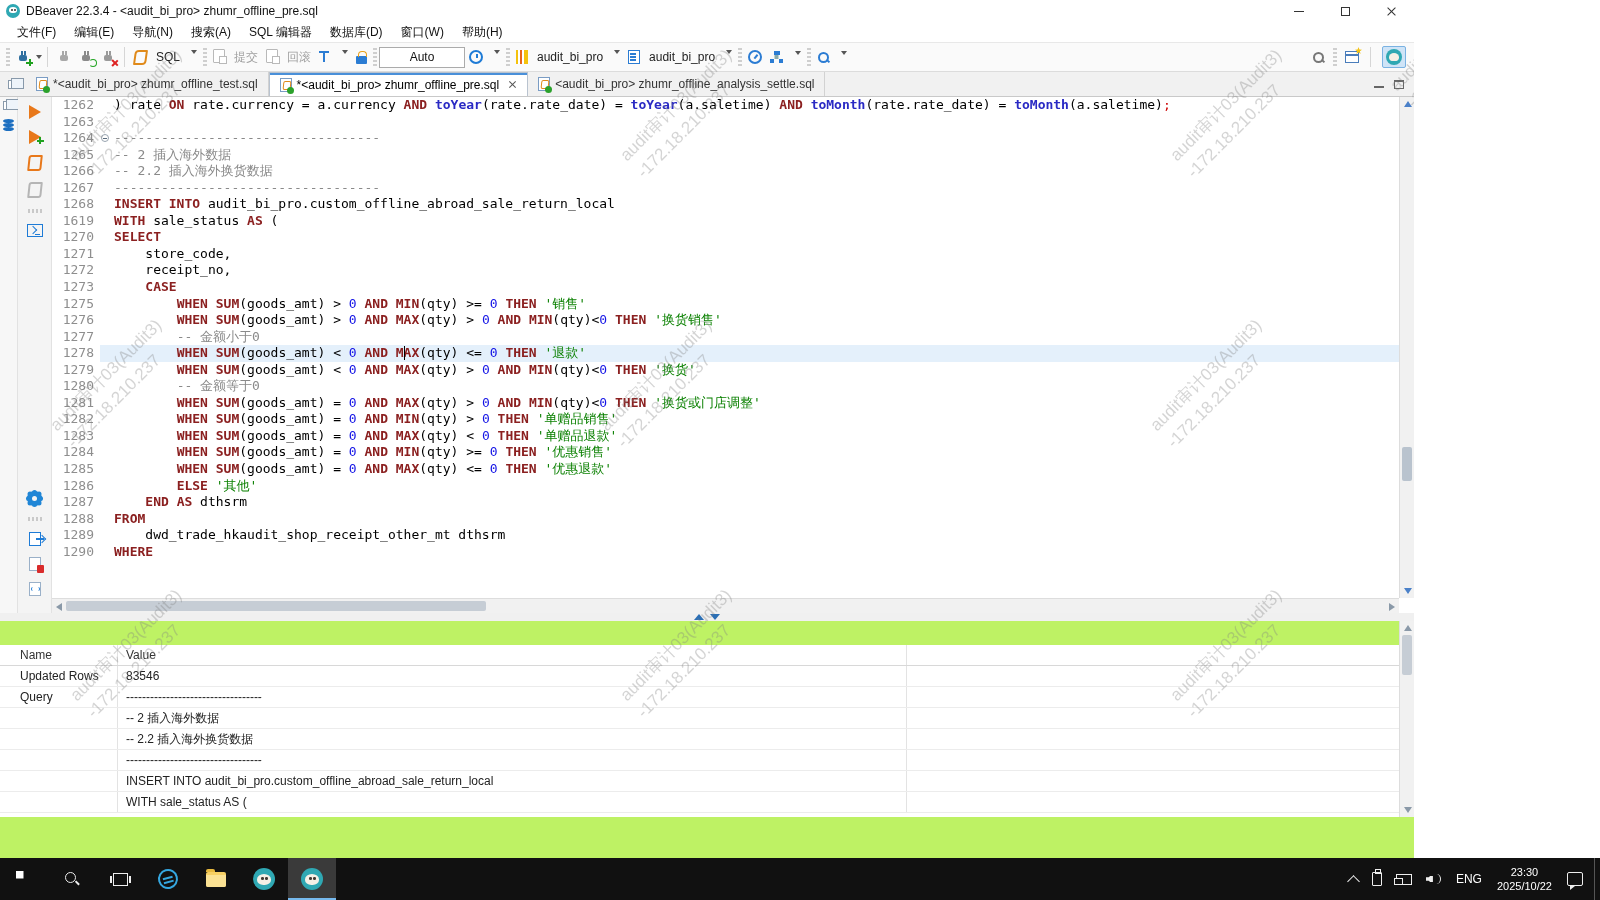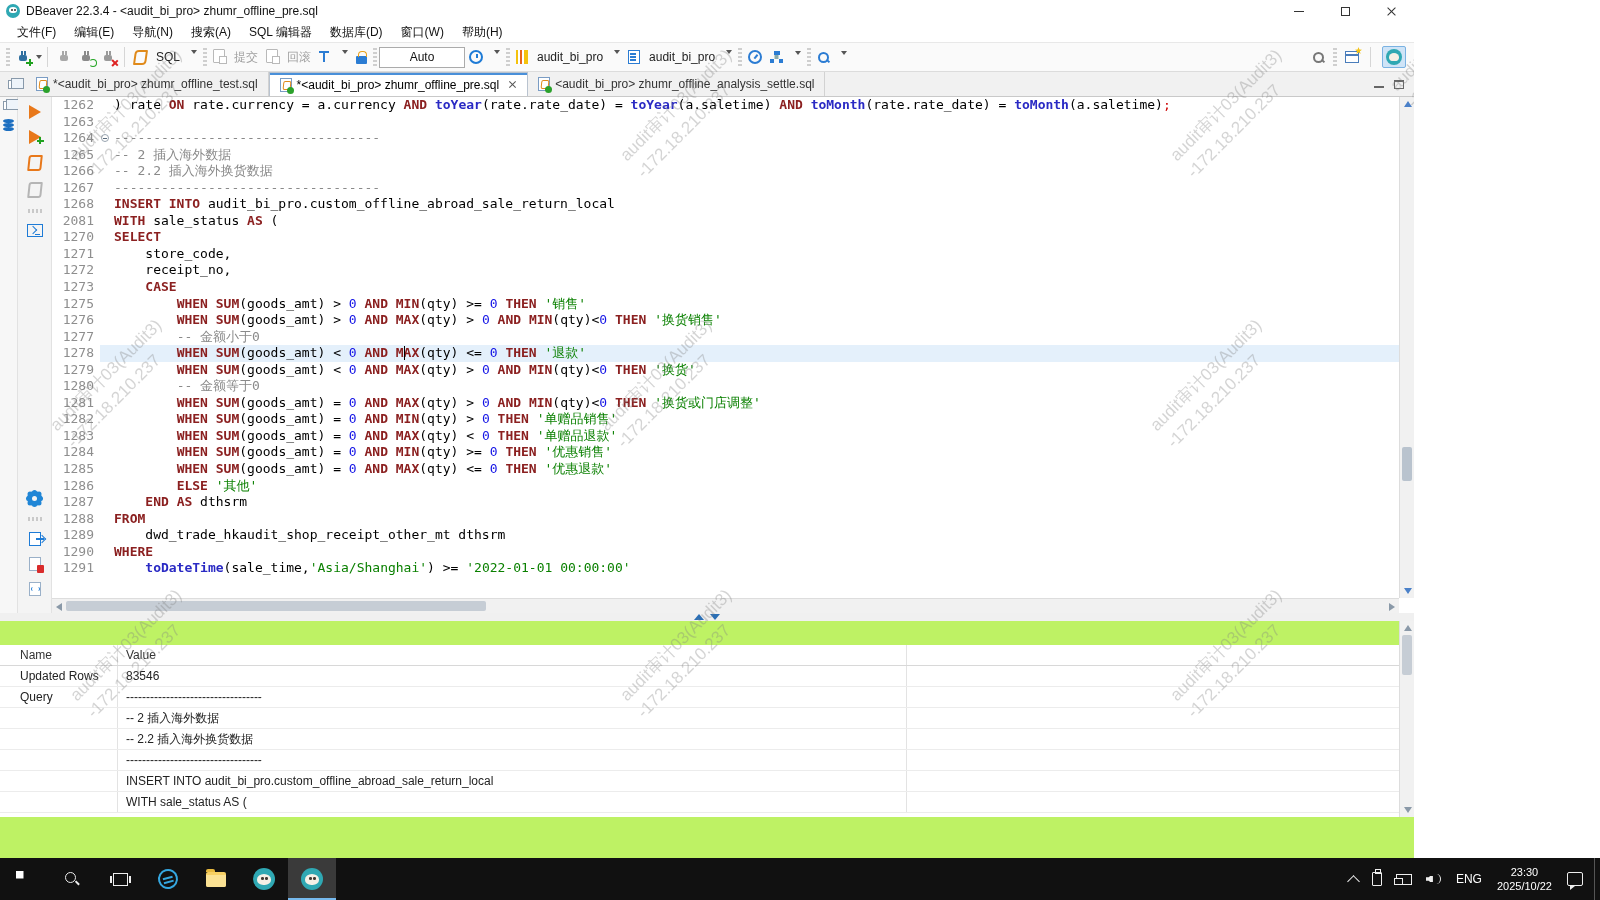--- a/index.html
+++ b/index.html
@@ -370,42 +370,41 @@
     </div>
     <div class="code-wrap">
       <div>
           <div class="cl"><span class="ln">1262</span><span class="fold"></span><span class="lt"><span class="tk-p">) rate </span><span class="tk-k">ON</span><span class="tk-p"> rate.currency = a.currency </span><span class="tk-k">AND</span><span class="tk-p"> </span><span class="tk-f">toYear</span><span class="tk-p">(rate.rate_date) = </span><span class="tk-f">toYear</span><span class="tk-p">(a.saletime) </span><span class="tk-k">AND</span><span class="tk-p"> </span><span class="tk-f">toMonth</span><span class="tk-p">(rate.rate_date) = </span><span class="tk-f">toMonth</span><span class="tk-p">(a.saletime)</span><span class="tk-d">;</span></span></div>
           <div class="cl"><span class="ln">1263</span><span class="fold"></span><span class="lt"></span></div>
           <div class="cl"><span class="ln">1264</span><span class="fold"><span class="foldmark"></span></span><span class="lt"><span class="tk-c">----------------------------------</span></span></div>
           <div class="cl"><span class="ln">1265</span><span class="fold"></span><span class="lt"><span class="tk-c">-- 2 插入海外数据</span></span></div>
           <div class="cl"><span class="ln">1266</span><span class="fold"></span><span class="lt"><span class="tk-c">-- 2.2 插入海外换货数据</span></span></div>
           <div class="cl"><span class="ln">1267</span><span class="fold"></span><span class="lt"><span class="tk-c">----------------------------------</span></span></div>
           <div class="cl"><span class="ln">1268</span><span class="fold"></span><span class="lt"><span class="tk-k">INSERT INTO</span><span class="tk-p"> audit_bi_pro.custom_offline_abroad_sale_return_local</span></span></div>
-          <div class="cl"><span class="ln">2081</span><span class="fold"></span><span class="lt"><span class="tk-k">WITH</span><span class="tk-p"> sale_status </span><span class="tk-k">AS</span><span class="tk-p"> (</span></span></div>
+          <div class="cl"><span class="ln">1619</span><span class="fold"></span><span class="lt"><span class="tk-k">WITH</span><span class="tk-p"> sale_status </span><span class="tk-k">AS</span><span class="tk-p"> (</span></span></div>
           <div class="cl"><span class="ln">1270</span><span class="fold"></span><span class="lt"><span class="tk-k">SELECT</span></span></div>
           <div class="cl"><span class="ln">1271</span><span class="fold"></span><span class="lt"><span class="tk-p">    store_code,</span></span></div>
           <div class="cl"><span class="ln">1272</span><span class="fold"></span><span class="lt"><span class="tk-p">    receipt_no,</span></span></div>
           <div class="cl"><span class="ln">1273</span><span class="fold"></span><span class="lt"><span class="tk-p">    </span><span class="tk-k">CASE</span></span></div>
           <div class="cl"><span class="ln">1275</span><span class="fold"></span><span class="lt"><span class="tk-p">        </span><span class="tk-k">WHEN</span><span class="tk-p"> </span><span class="tk-k">SUM</span><span class="tk-p">(goods_amt) &gt; </span><span class="tk-n">0</span><span class="tk-p"> </span><span class="tk-k">AND</span><span class="tk-p"> </span><span class="tk-k">MIN</span><span class="tk-p">(qty) &gt;= </span><span class="tk-n">0</span><span class="tk-p"> </span><span class="tk-k">THEN</span><span class="tk-p"> </span><span class="tk-s">'销售'</span></span></div>
           <div class="cl"><span class="ln">1276</span><span class="fold"></span><span class="lt"><span class="tk-p">        </span><span class="tk-k">WHEN</span><span class="tk-p"> </span><span class="tk-k">SUM</span><span class="tk-p">(goods_amt) &gt; </span><span class="tk-n">0</span><span class="tk-p"> </span><span class="tk-k">AND</span><span class="tk-p"> </span><span class="tk-k">MAX</span><span class="tk-p">(qty) &gt; </span><span class="tk-n">0</span><span class="tk-p"> </span><span class="tk-k">AND</span><span class="tk-p"> </span><span class="tk-k">MIN</span><span class="tk-p">(qty)&lt;</span><span class="tk-n">0</span><span class="tk-p"> </span><span class="tk-k">THEN</span><span class="tk-p"> </span><span class="tk-s">'换货销售'</span></span></div>
           <div class="cl"><span class="ln">1277</span><span class="fold"></span><span class="lt"><span class="tk-p">        </span><span class="tk-c">-- 金额小于0</span></span></div>
           <div class="cl cur"><span class="ln">1278</span><span class="fold"></span><span class="lt"><span class="tk-p">        </span><span class="tk-k">WHEN</span><span class="tk-p"> </span><span class="tk-k">SUM</span><span class="tk-p">(goods_amt) &lt; </span><span class="tk-n">0</span><span class="tk-p"> </span><span class="tk-k">AND</span><span class="tk-p"> </span><span class="tk-k">MAX</span><span class="tk-p">(qty) &lt;= </span><span class="tk-n">0</span><span class="tk-p"> </span><span class="tk-k">THEN</span><span class="tk-p"> </span><span class="tk-s">'退款'</span><span class="caret" style="left: 37ch;"></span></span></div>
           <div class="cl"><span class="ln">1279</span><span class="fold"></span><span class="lt"><span class="tk-p">        </span><span class="tk-k">WHEN</span><span class="tk-p"> </span><span class="tk-k">SUM</span><span class="tk-p">(goods_amt) &lt; </span><span class="tk-n">0</span><span class="tk-p"> </span><span class="tk-k">AND</span><span class="tk-p"> </span><span class="tk-k">MAX</span><span class="tk-p">(qty) &gt; </span><span class="tk-n">0</span><span class="tk-p"> </span><span class="tk-k">AND</span><span class="tk-p"> </span><span class="tk-k">MIN</span><span class="tk-p">(qty)&lt;</span><span class="tk-n">0</span><span class="tk-p"> </span><span class="tk-k">THEN</span><span class="tk-p"> </span><span class="tk-s">'换货'</span></span></div>
           <div class="cl"><span class="ln">1280</span><span class="fold"></span><span class="lt"><span class="tk-p">        </span><span class="tk-c">-- 金额等于0</span></span></div>
           <div class="cl"><span class="ln">1281</span><span class="fold"></span><span class="lt"><span class="tk-p">        </span><span class="tk-k">WHEN</span><span class="tk-p"> </span><span class="tk-k">SUM</span><span class="tk-p">(goods_amt) = </span><span class="tk-n">0</span><span class="tk-p"> </span><span class="tk-k">AND</span><span class="tk-p"> </span><span class="tk-k">MAX</span><span class="tk-p">(qty) &gt; </span><span class="tk-n">0</span><span class="tk-p"> </span><span class="tk-k">AND</span><span class="tk-p"> </span><span class="tk-k">MIN</span><span class="tk-p">(qty)&lt;</span><span class="tk-n">0</span><span class="tk-p"> </span><span class="tk-k">THEN</span><span class="tk-p"> </span><span class="tk-s">'换货或门店调整'</span></span></div>
           <div class="cl"><span class="ln">1282</span><span class="fold"></span><span class="lt"><span class="tk-p">        </span><span class="tk-k">WHEN</span><span class="tk-p"> </span><span class="tk-k">SUM</span><span class="tk-p">(goods_amt) = </span><span class="tk-n">0</span><span class="tk-p"> </span><span class="tk-k">AND</span><span class="tk-p"> </span><span class="tk-k">MIN</span><span class="tk-p">(qty) &gt; </span><span class="tk-n">0</span><span class="tk-p"> </span><span class="tk-k">THEN</span><span class="tk-p"> </span><span class="tk-s">'单赠品销售'</span></span></div>
           <div class="cl"><span class="ln">1283</span><span class="fold"></span><span class="lt"><span class="tk-p">        </span><span class="tk-k">WHEN</span><span class="tk-p"> </span><span class="tk-k">SUM</span><span class="tk-p">(goods_amt) = </span><span class="tk-n">0</span><span class="tk-p"> </span><span class="tk-k">AND</span><span class="tk-p"> </span><span class="tk-k">MAX</span><span class="tk-p">(qty) &lt; </span><span class="tk-n">0</span><span class="tk-p"> </span><span class="tk-k">THEN</span><span class="tk-p"> </span><span class="tk-s">'单赠品退款'</span></span></div>
           <div class="cl"><span class="ln">1284</span><span class="fold"></span><span class="lt"><span class="tk-p">        </span><span class="tk-k">WHEN</span><span class="tk-p"> </span><span class="tk-k">SUM</span><span class="tk-p">(goods_amt) = </span><span class="tk-n">0</span><span class="tk-p"> </span><span class="tk-k">AND</span><span class="tk-p"> </span><span class="tk-k">MIN</span><span class="tk-p">(qty) &gt;= </span><span class="tk-n">0</span><span class="tk-p"> </span><span class="tk-k">THEN</span><span class="tk-p"> </span><span class="tk-s">'优惠销售'</span></span></div>
           <div class="cl"><span class="ln">1285</span><span class="fold"></span><span class="lt"><span class="tk-p">        </span><span class="tk-k">WHEN</span><span class="tk-p"> </span><span class="tk-k">SUM</span><span class="tk-p">(goods_amt) = </span><span class="tk-n">0</span><span class="tk-p"> </span><span class="tk-k">AND</span><span class="tk-p"> </span><span class="tk-k">MAX</span><span class="tk-p">(qty) &lt;= </span><span class="tk-n">0</span><span class="tk-p"> </span><span class="tk-k">THEN</span><span class="tk-p"> </span><span class="tk-s">'优惠退款'</span></span></div>
           <div class="cl"><span class="ln">1286</span><span class="fold"></span><span class="lt"><span class="tk-p">        </span><span class="tk-k">ELSE</span><span class="tk-p"> </span><span class="tk-s">'其他'</span></span></div>
           <div class="cl"><span class="ln">1287</span><span class="fold"></span><span class="lt"><span class="tk-p">    </span><span class="tk-k">END</span><span class="tk-p"> </span><span class="tk-k">AS</span><span class="tk-p"> dthsrm</span></span></div>
           <div class="cl"><span class="ln">1288</span><span class="fold"></span><span class="lt"><span class="tk-k">FROM</span></span></div>
           <div class="cl"><span class="ln">1289</span><span class="fold"></span><span class="lt"><span class="tk-p">    dwd_trade_hkaudit_shop_receipt_other_mt dthsrm</span></span></div>
           <div class="cl"><span class="ln">1290</span><span class="fold"></span><span class="lt"><span class="tk-k">WHERE</span></span></div>
-          <div class="cl"><span class="ln">1291</span><span class="fold"></span><span class="lt"><span class="tk-p">    </span><span class="tk-f">toDateTime</span><span class="tk-p">(sale_time,</span><span class="tk-s">'Asia/Shanghai'</span><span class="tk-p">) &gt;= </span><span class="tk-s">'2022-01-01 00:00:00'</span></span></div>
         </div>
     </div>
     <div class="vscroll">
       <span class="arr-up"></span>
       <span class="thumb"></span>
       <span class="arr-dn"></span>
     </div>
     <div class="hscroll">
       <span class="arr-l"></span>
       <span class="thumb"></span>

